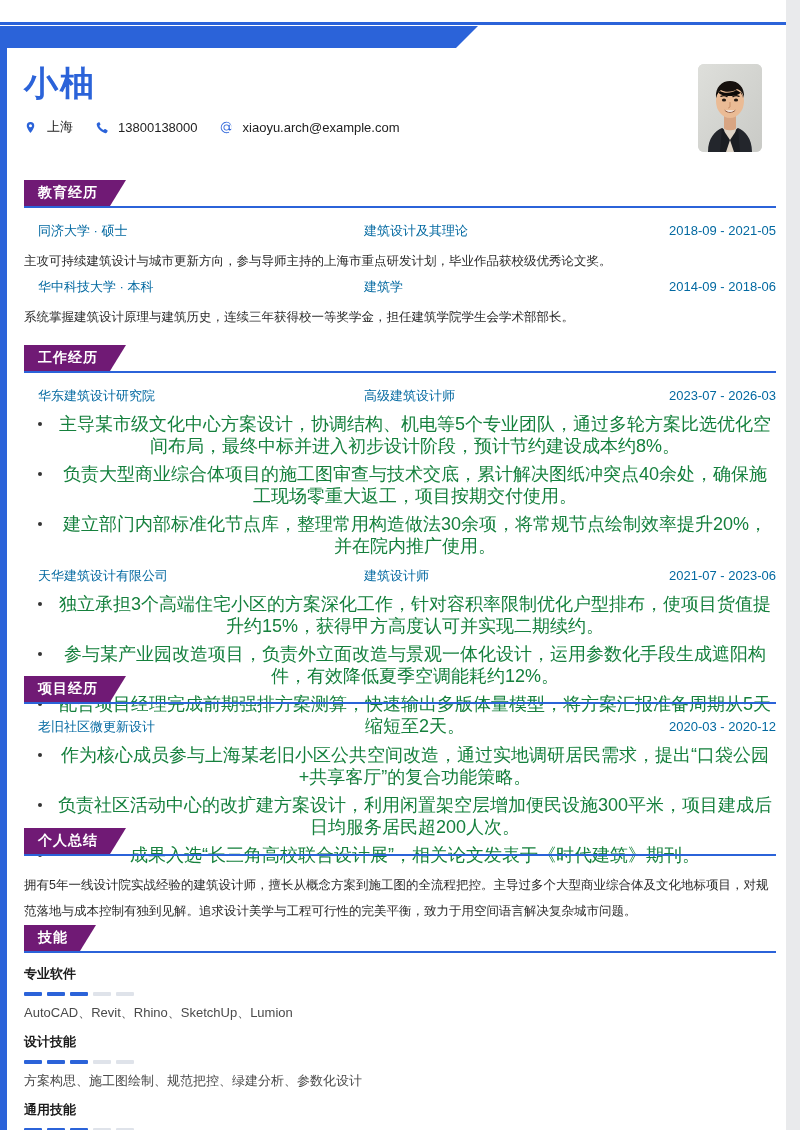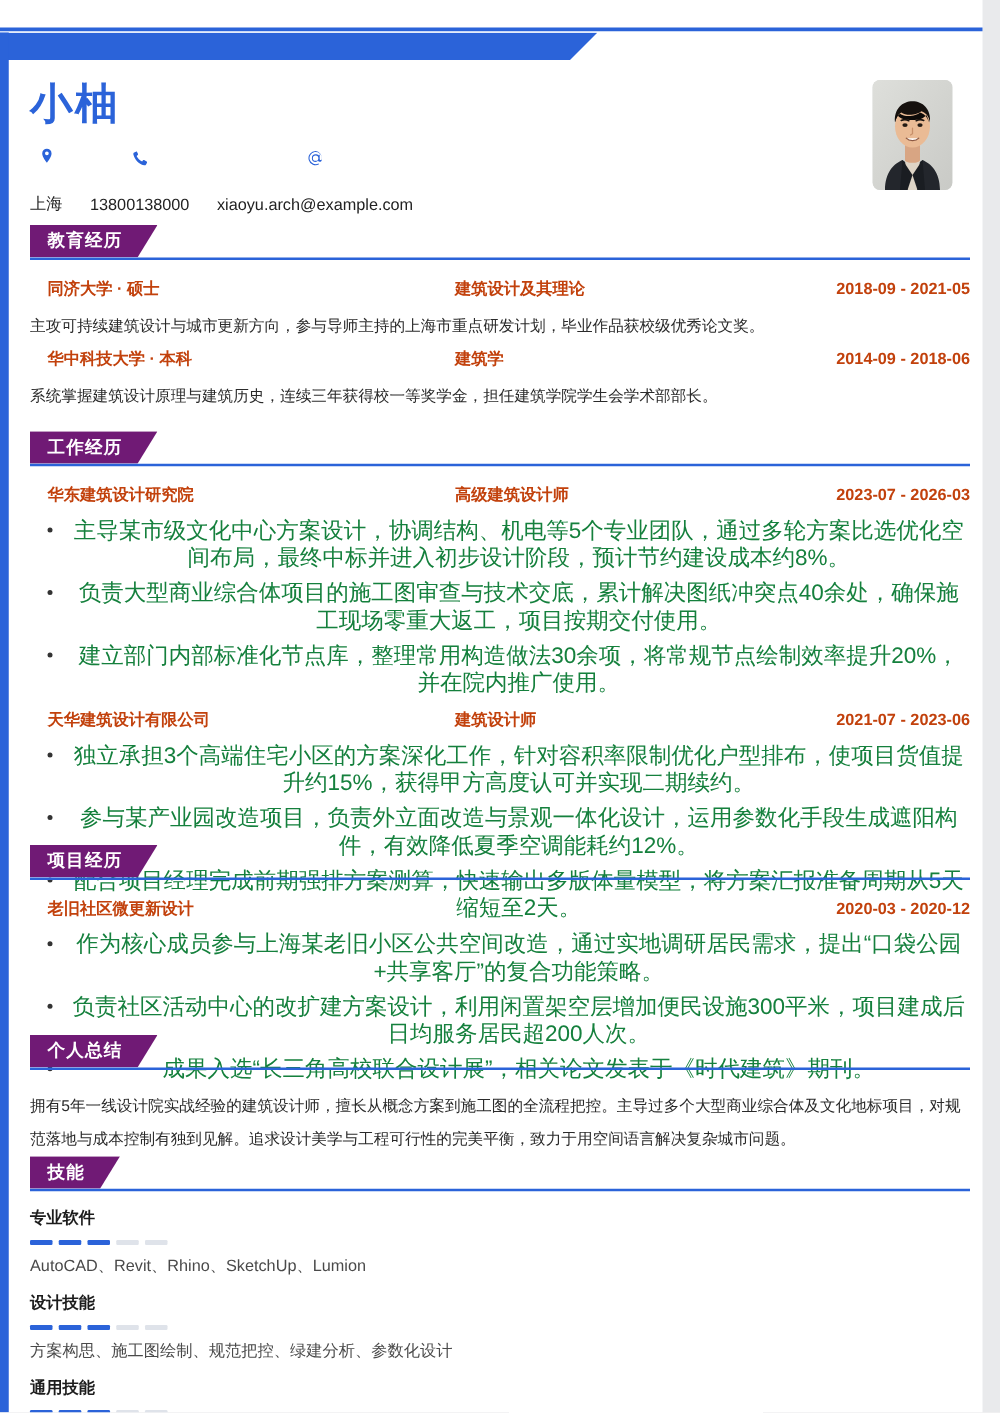--- a/index.html
+++ b/index.html
@@ -57,23 +57,22 @@
     display: flex;
     align-items: center;
     gap: 22px;
     margin-top: 14px;
     font-size: 13px;
     color: #222;
   }
   .contact-item {
     display: flex;
     align-items: center;
-    gap: 23px;
+    gap: 10px;
     white-space: nowrap;
-    flex-direction: column;
   }
   .cicon { display: inline-flex; width: 13px; height: 13px; color: #2b63d9; }
   .cicon svg { width: 13px; height: 13px; fill: #2b63d9; }
 
   .photo {
     position: absolute;
     right: 24px; top: 64px;
     width: 64px; height: 88px;
     border-radius: 6px;
     overflow: hidden;
@@ -99,22 +98,22 @@
   .sec-rule {
     position: absolute; left: 0; right: 0; top: 26px;
     height: 2px; background: #2b63d9;
   }
 
   
   .entry-head {
     display: flex;
     align-items: baseline;
     font-size: 13px;
-    font-weight: 700;
-    color: #c2410c;
+    font-weight: 400;
+    color: #0369a1;
     padding-left: 14px;
   }
   .eh-org { flex: 0 0 300px; }
   .eh-role { flex: 1; text-align: left; padding-left: 26px; }
   .eh-date { flex: 0 0 150px; text-align: right; font-size: 13px; }
   .entry-head.no-role .eh-org { flex: 1; }
 
   .desc {
     font-size: 12.5px;
     color: #2a2a2a;

